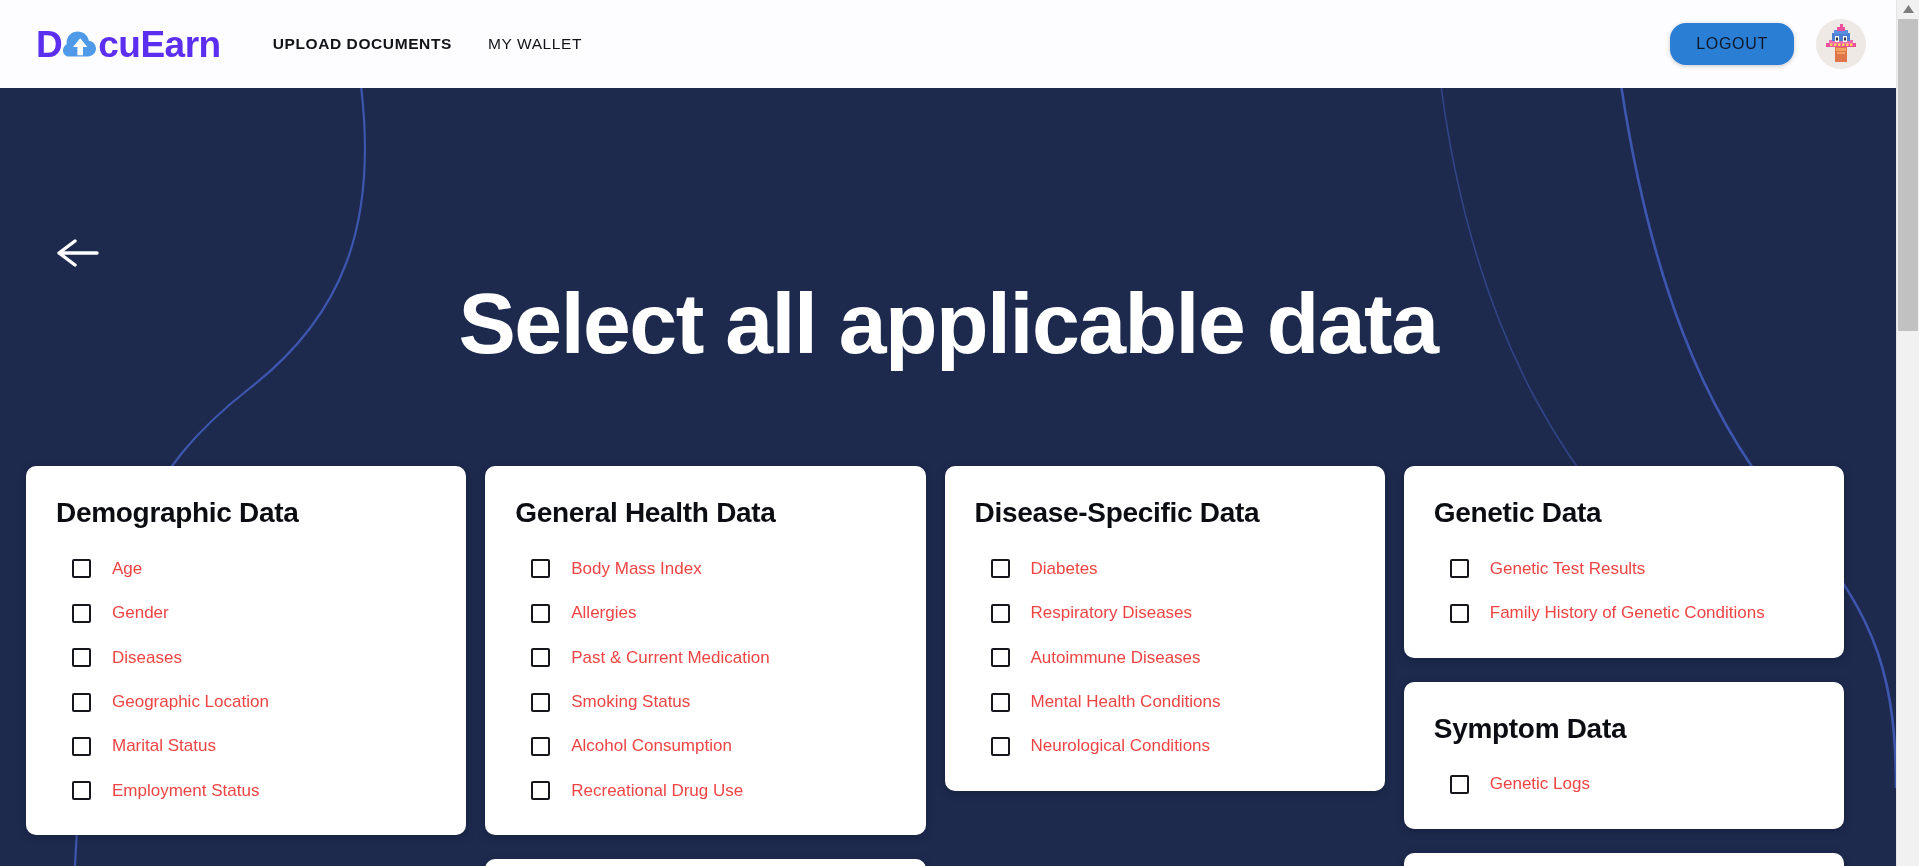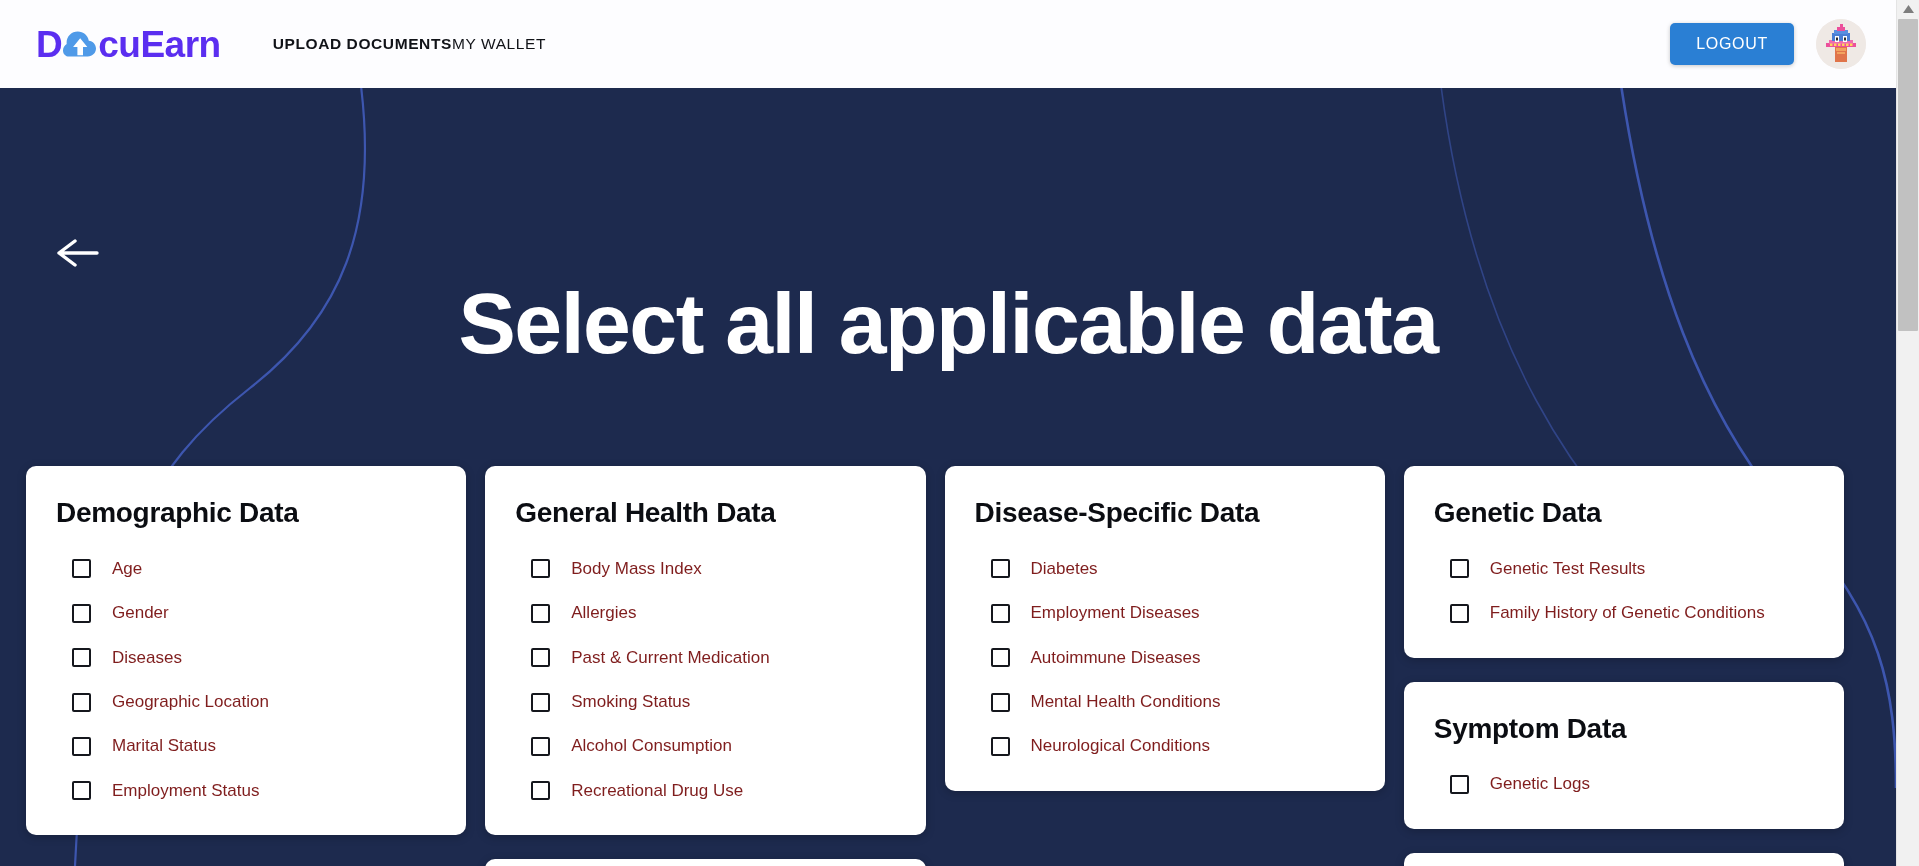--- a/index.html
+++ b/index.html
@@ -48,21 +48,21 @@
   .brand-cloud {
     display: inline-block;
     width: 34px;
     height: 30px;
     position: relative;
     margin: 0 1px;
     vertical-align: middle;
   }
   .brand-cloud svg { display: block; }
 
-  .nav-links { display: flex; align-items: center; }
+  .nav-links { display: flex; align-items: center; gap: 36px; }
   .nav-link {
     font-size: 15.5px;
     letter-spacing: 0.6px;
     color: #111318;
     text-decoration: none;
     cursor: pointer;
     white-space: nowrap;
   }
   .nav-link.bold { font-weight: 700; }
   .nav-link.regular { font-weight: 400; }
@@ -71,23 +71,23 @@
     position: absolute;
     right: 30px;
     top: 0;
     height: 88px;
     display: flex;
     align-items: center;
     gap: 22px;
   }
   .logout-btn {
     background: #2a7fd4;
-    color: #ffffff;
+    color: #0f172a;
     border: none;
-    border-radius: 5px;
+    border-radius: 16px;
     font-family: "Liberation Sans", sans-serif;
     font-size: 16px;
     letter-spacing: 0.7px;
     font-weight: 400;
     padding: 13px 26px;
     cursor: pointer;
     box-shadow: 0 1px 4px rgba(0,0,0,0.22);
     line-height: 1;
   }
   .avatar {
@@ -176,21 +176,21 @@
   .cbox {
     flex: none;
     width: 19px; height: 19px;
     border: 2px solid #15171d;
     border-radius: 2px;
     background: #ffffff;
     cursor: pointer;
   }
   .opt-label {
     font-size: 17px;
-    color: #7f1d1d;
+    color: #ef4444;
     line-height: 1.2;
     white-space: nowrap;
   }
 
   
   .scrollbar {
     position: absolute;
     top: 0; right: 0;
     width: 23px; height: 866px;
     background: #f1f1f1;
@@ -357,21 +357,21 @@
       <div class="col">
         <div class="card">
           <div class="card-title">Disease-Specific Data</div>
           <div class="opt-list">
             <label class="opt">
                 <span class="cbox"></span>
                 <span class="opt-label">Diabetes</span>
               </label>
             <label class="opt">
                 <span class="cbox"></span>
-                <span class="opt-label">Employment Diseases</span>
+                <span class="opt-label">Respiratory Diseases</span>
               </label>
             <label class="opt">
                 <span class="cbox"></span>
                 <span class="opt-label">Autoimmune Diseases</span>
               </label>
             <label class="opt">
                 <span class="cbox"></span>
                 <span class="opt-label">Mental Health Conditions</span>
               </label>
             <label class="opt">

